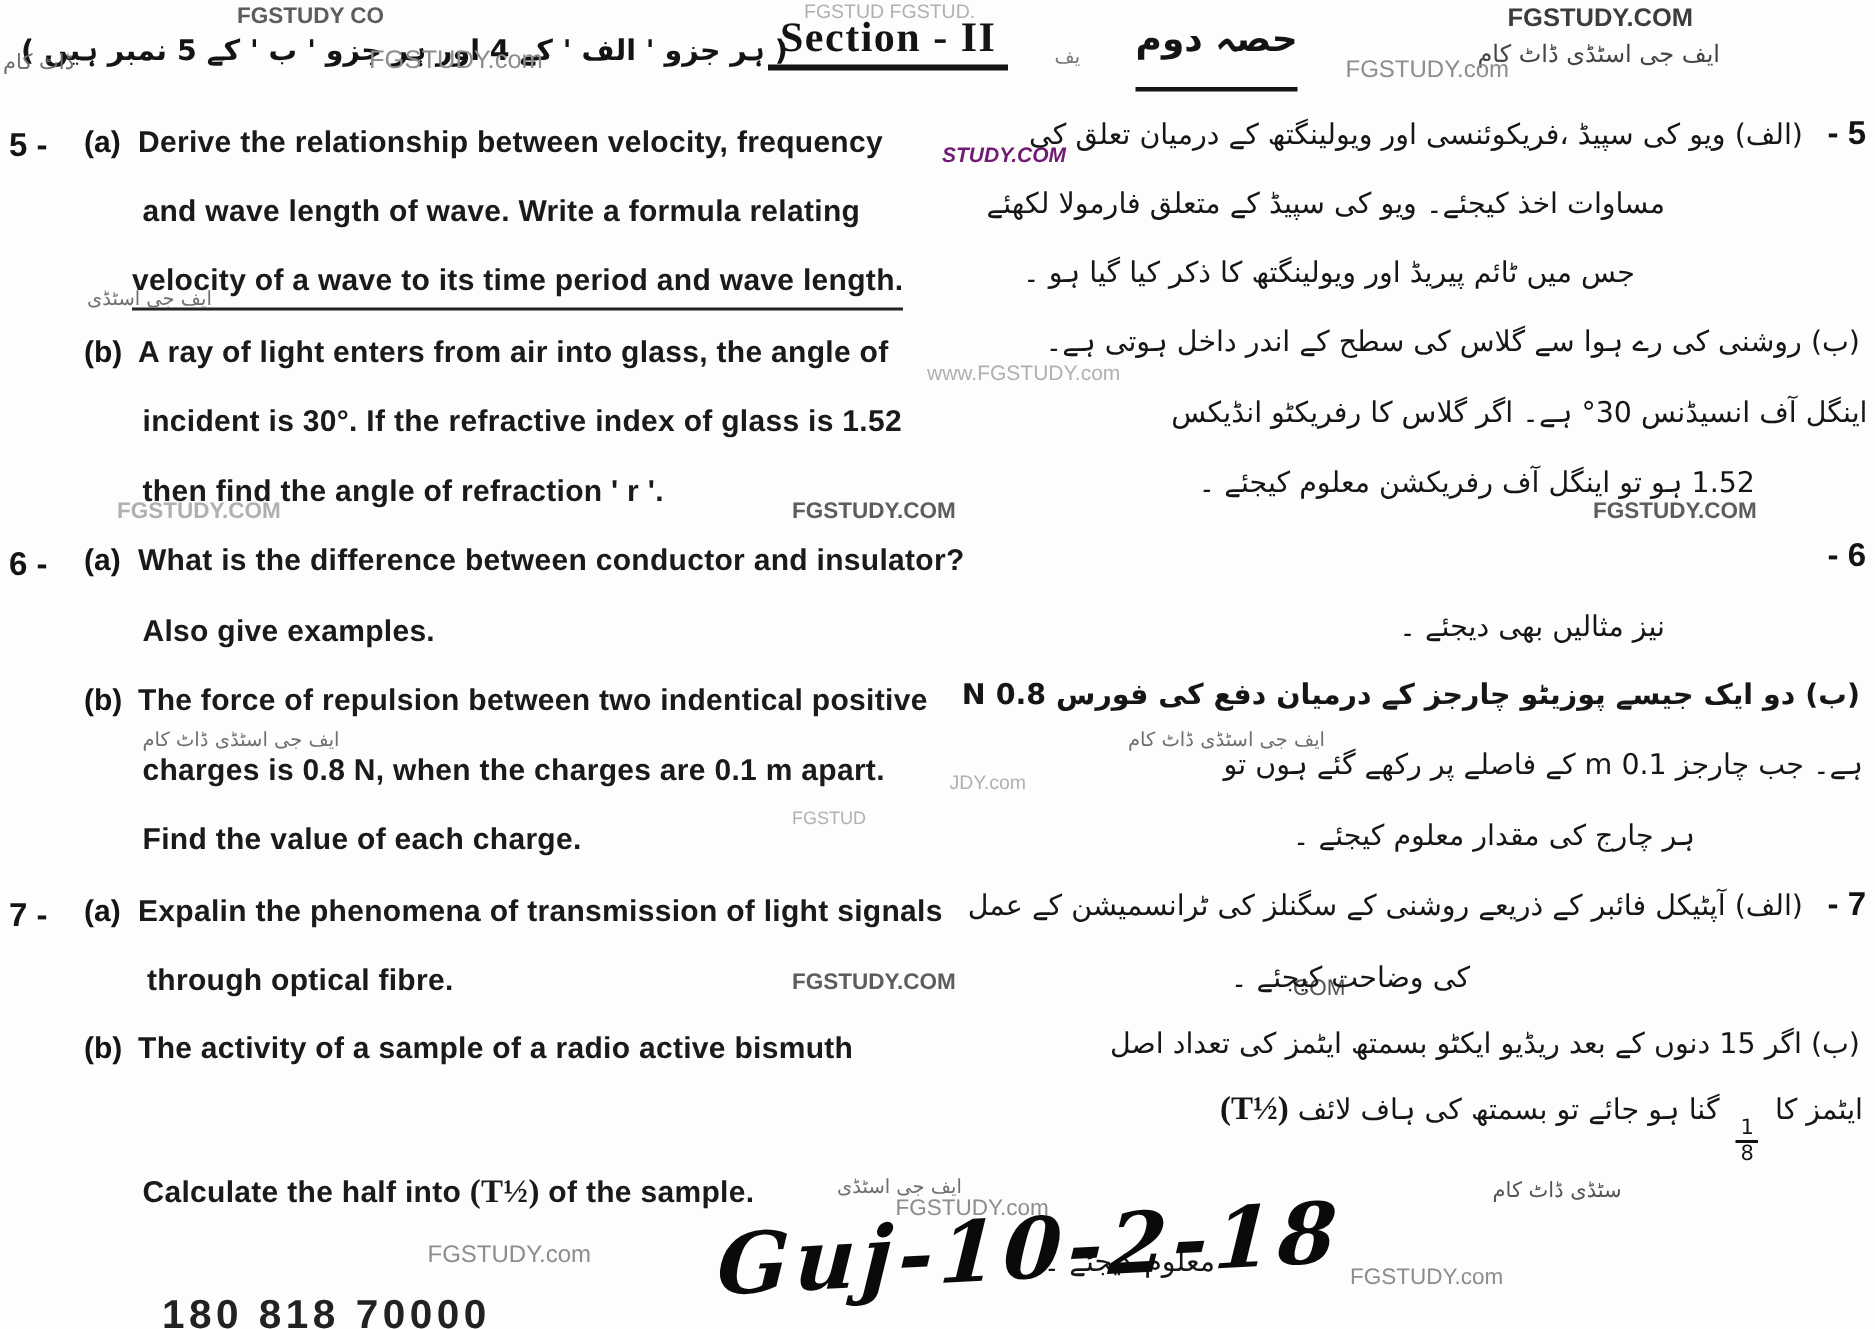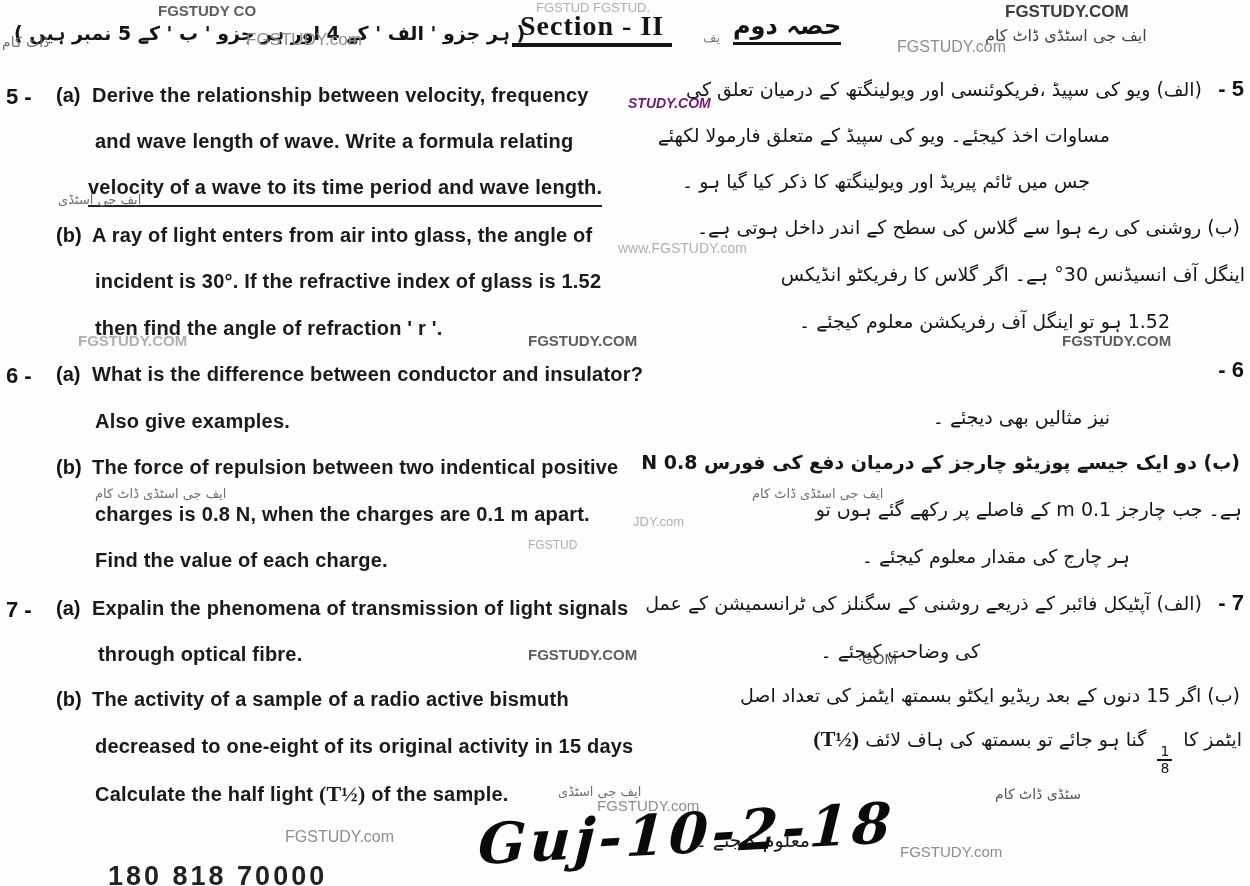--- a/index.html
+++ b/index.html
@@ -18,21 +18,21 @@
   .plabel{font-size:20px;font-weight:600;}
   .ur{direction:rtl;font-family:"DejaVu Sans",sans-serif;font-size:19px;color:#161616;}
   .qnum-ur{font-size:22px;font-weight:700;font-family:"Liberation Sans",sans-serif;}
   .underlined{border-bottom:2px solid #222;padding-bottom:6px;}
   .section-title{
     font-family:"Liberation Serif",serif;font-weight:700;font-size:28px;
     border-bottom:4px solid #151515;padding:0 8px 1px;letter-spacing:1px;
   }
   .part-title-ur{
     direction:rtl;font-family:"DejaVu Sans",sans-serif;font-weight:700;font-size:24px;
-    border-bottom:3px solid #151515;padding-bottom:2px;
+    border-bottom:3px solid #151515;padding-bottom:18px;margin-left:24px;
   }
   .marks-note{direction:rtl;font-family:"DejaVu Sans",sans-serif;font-size:19px;font-weight:600;}
   .wm{position:absolute;white-space:nowrap;color:#8d8d8d;font-family:"Liberation Sans",sans-serif;font-size:15px;}
   .wm-dark{color:#3c3c3c;font-weight:700;}
   .wm-mid{color:#5d5d5d;font-weight:700;}
   .wm-light{color:#b0b0b0;}
   .wm-ur{direction:rtl;font-family:"DejaVu Sans",sans-serif;color:#6f6f6f;font-size:14px;}
   .wm-italic{font-style:italic;font-weight:700;color:#701a75;font-size:14px;}
   .tserif{font-family:"Liberation Serif",serif;font-size:22px;font-weight:600;}
   .frac{display:inline-flex;flex-direction:column;align-items:center;line-height:1.05;
@@ -116,23 +116,22 @@
   <span class="ln en" style="left:98px;top:643px;">through optical fibre.</span>
   <span class="wm wm-mid" style="left:528px;top:646px;">FGSTUDY.COM</span>
 
   <span class="ln qnum-ur" style="right:6px;top:590px;">- 7</span>
   <span class="ln ur" style="right:48px;top:592px;">(الف) آپٹیکل فائبر کے ذریعے روشنی کے سگنلز کی ٹرانسمیشن کے عمل</span>
   <span class="wm" style="left:862px;top:650px;font-size:15px;color:#555;">COM</span>
   <span class="ln ur" style="right:270px;top:640px;">کی وضاحت کیجئے ۔</span>
 
   <span class="ln plabel" style="left:56px;top:688px;">(b)</span>
   <span class="ln en" style="left:92px;top:688px;">The activity of a sample of a radio active bismuth</span>
-  <span class="ln en" style="left:95px;top:735px;">decreased to one-eight of its original activity in 15 days</span>
   <span class="ln en" style="left:95px;top:781px;">
-    <span>Calculate the half light</span>
+    <span>Calculate the half into</span>
     <span class="tserif">(T½)</span>
     <span>of the sample.</span>
   </span>
   <span class="wm wm-ur wm-light" style="left:558px;top:784px;font-size:13px;">ایف جی اسٹڈی</span>
   <span class="wm" style="left:597px;top:797px;font-size:15px;">FGSTUDY.com</span>
 
   <span class="ln ur" style="right:10px;top:684px;">(ب) اگر 15 دنوں کے بعد ریڈیو ایکٹو بسمتھ ایٹمز کی تعداد اصل</span>
   <span class="ln ur" style="right:8px;top:726px;">
     <span>ایٹمز کا</span>
     <span class="frac">

